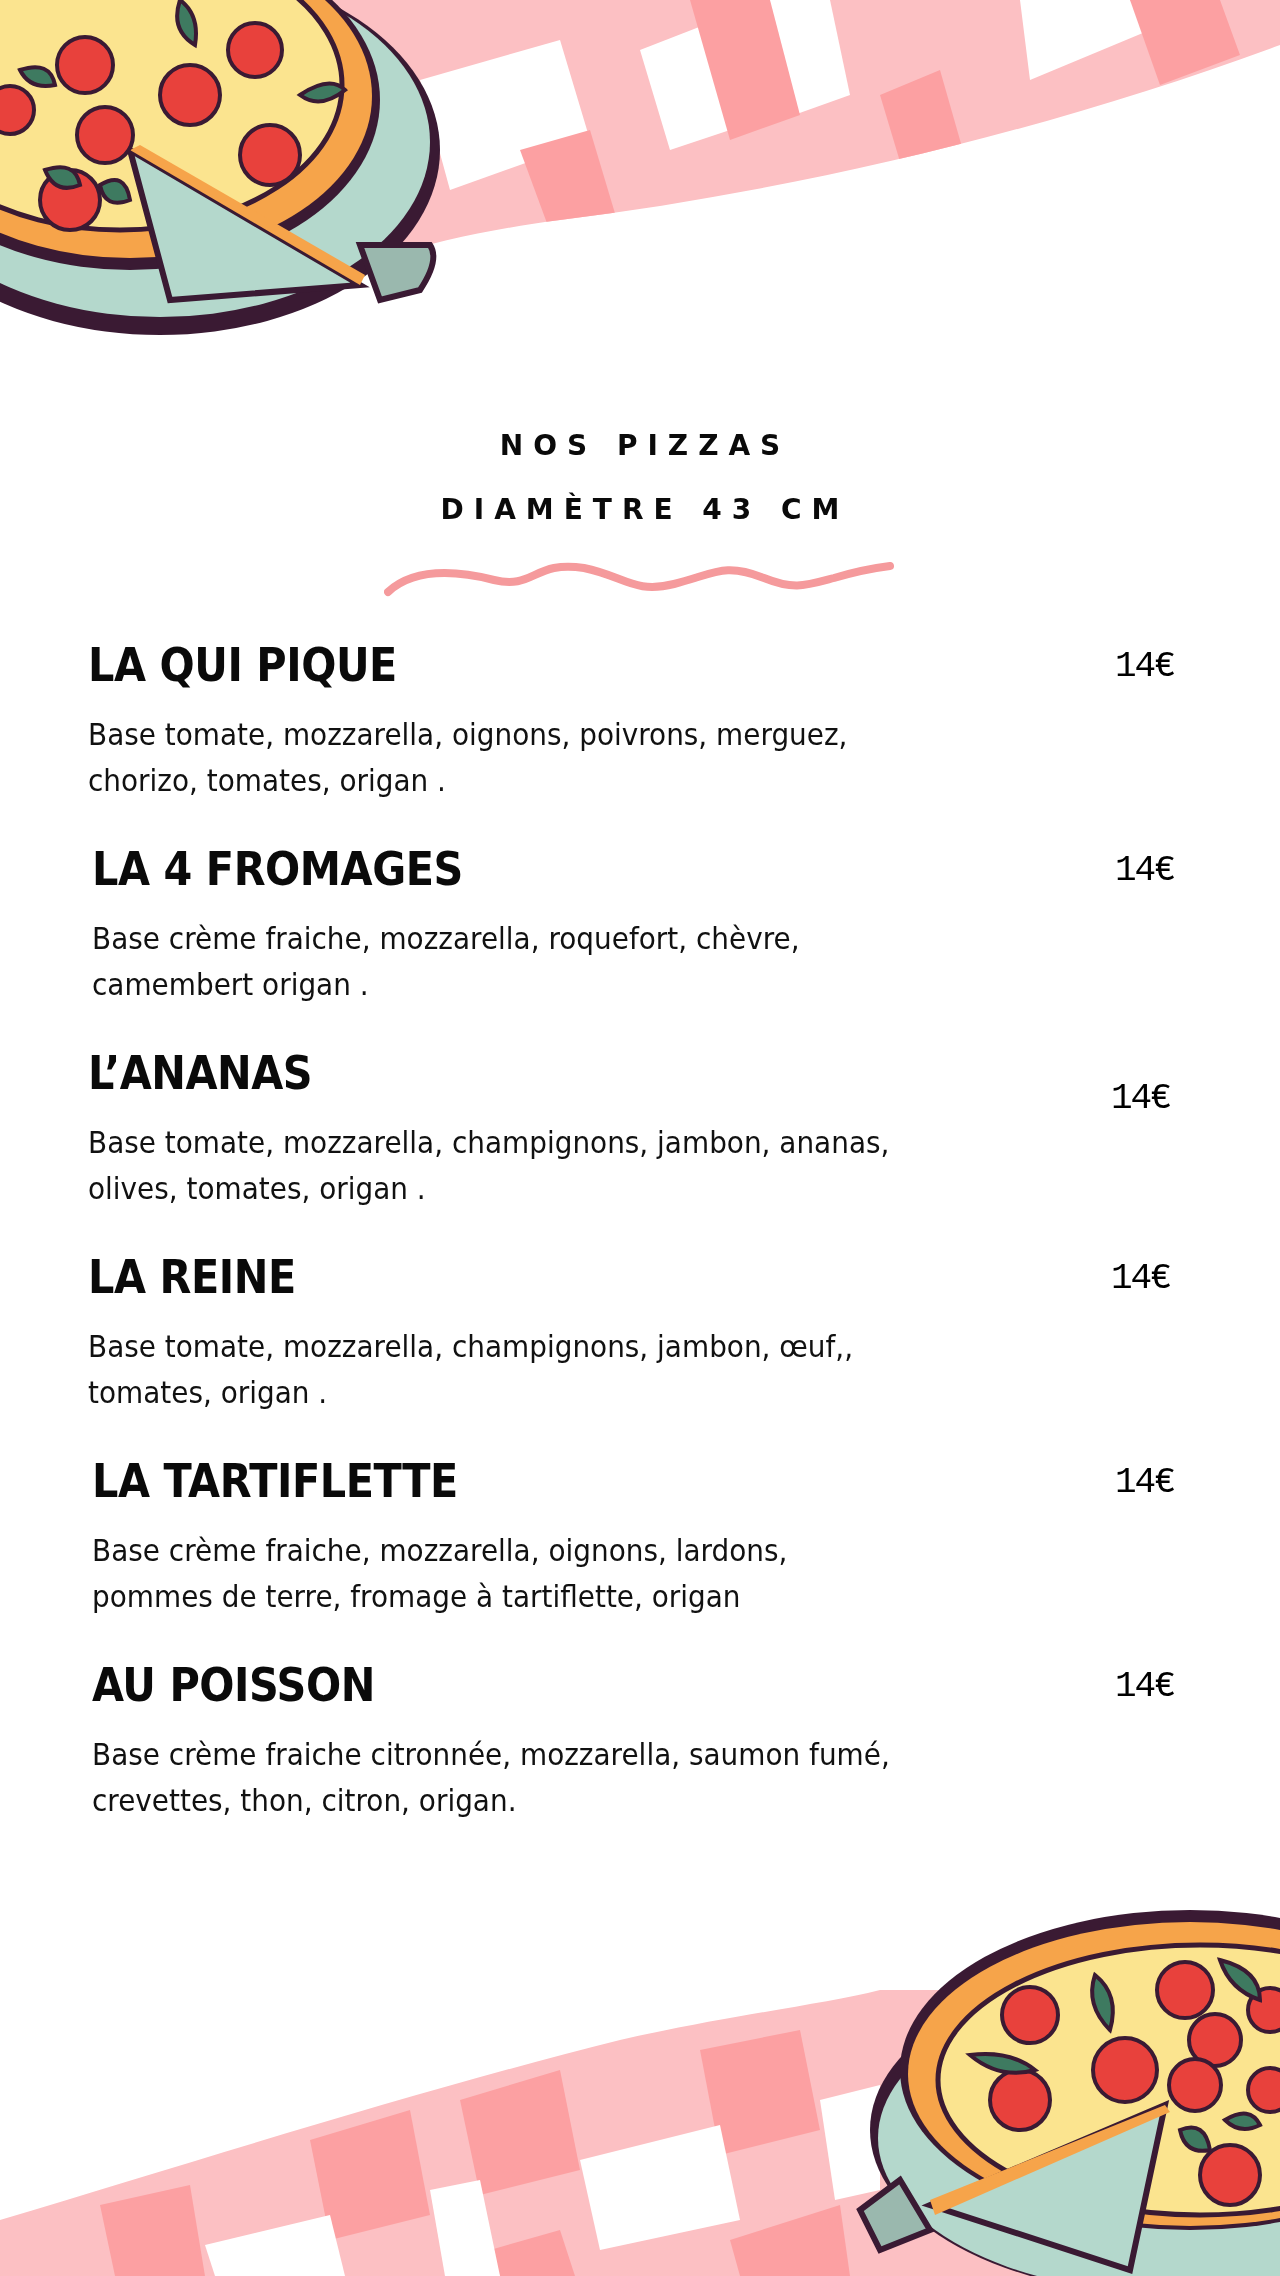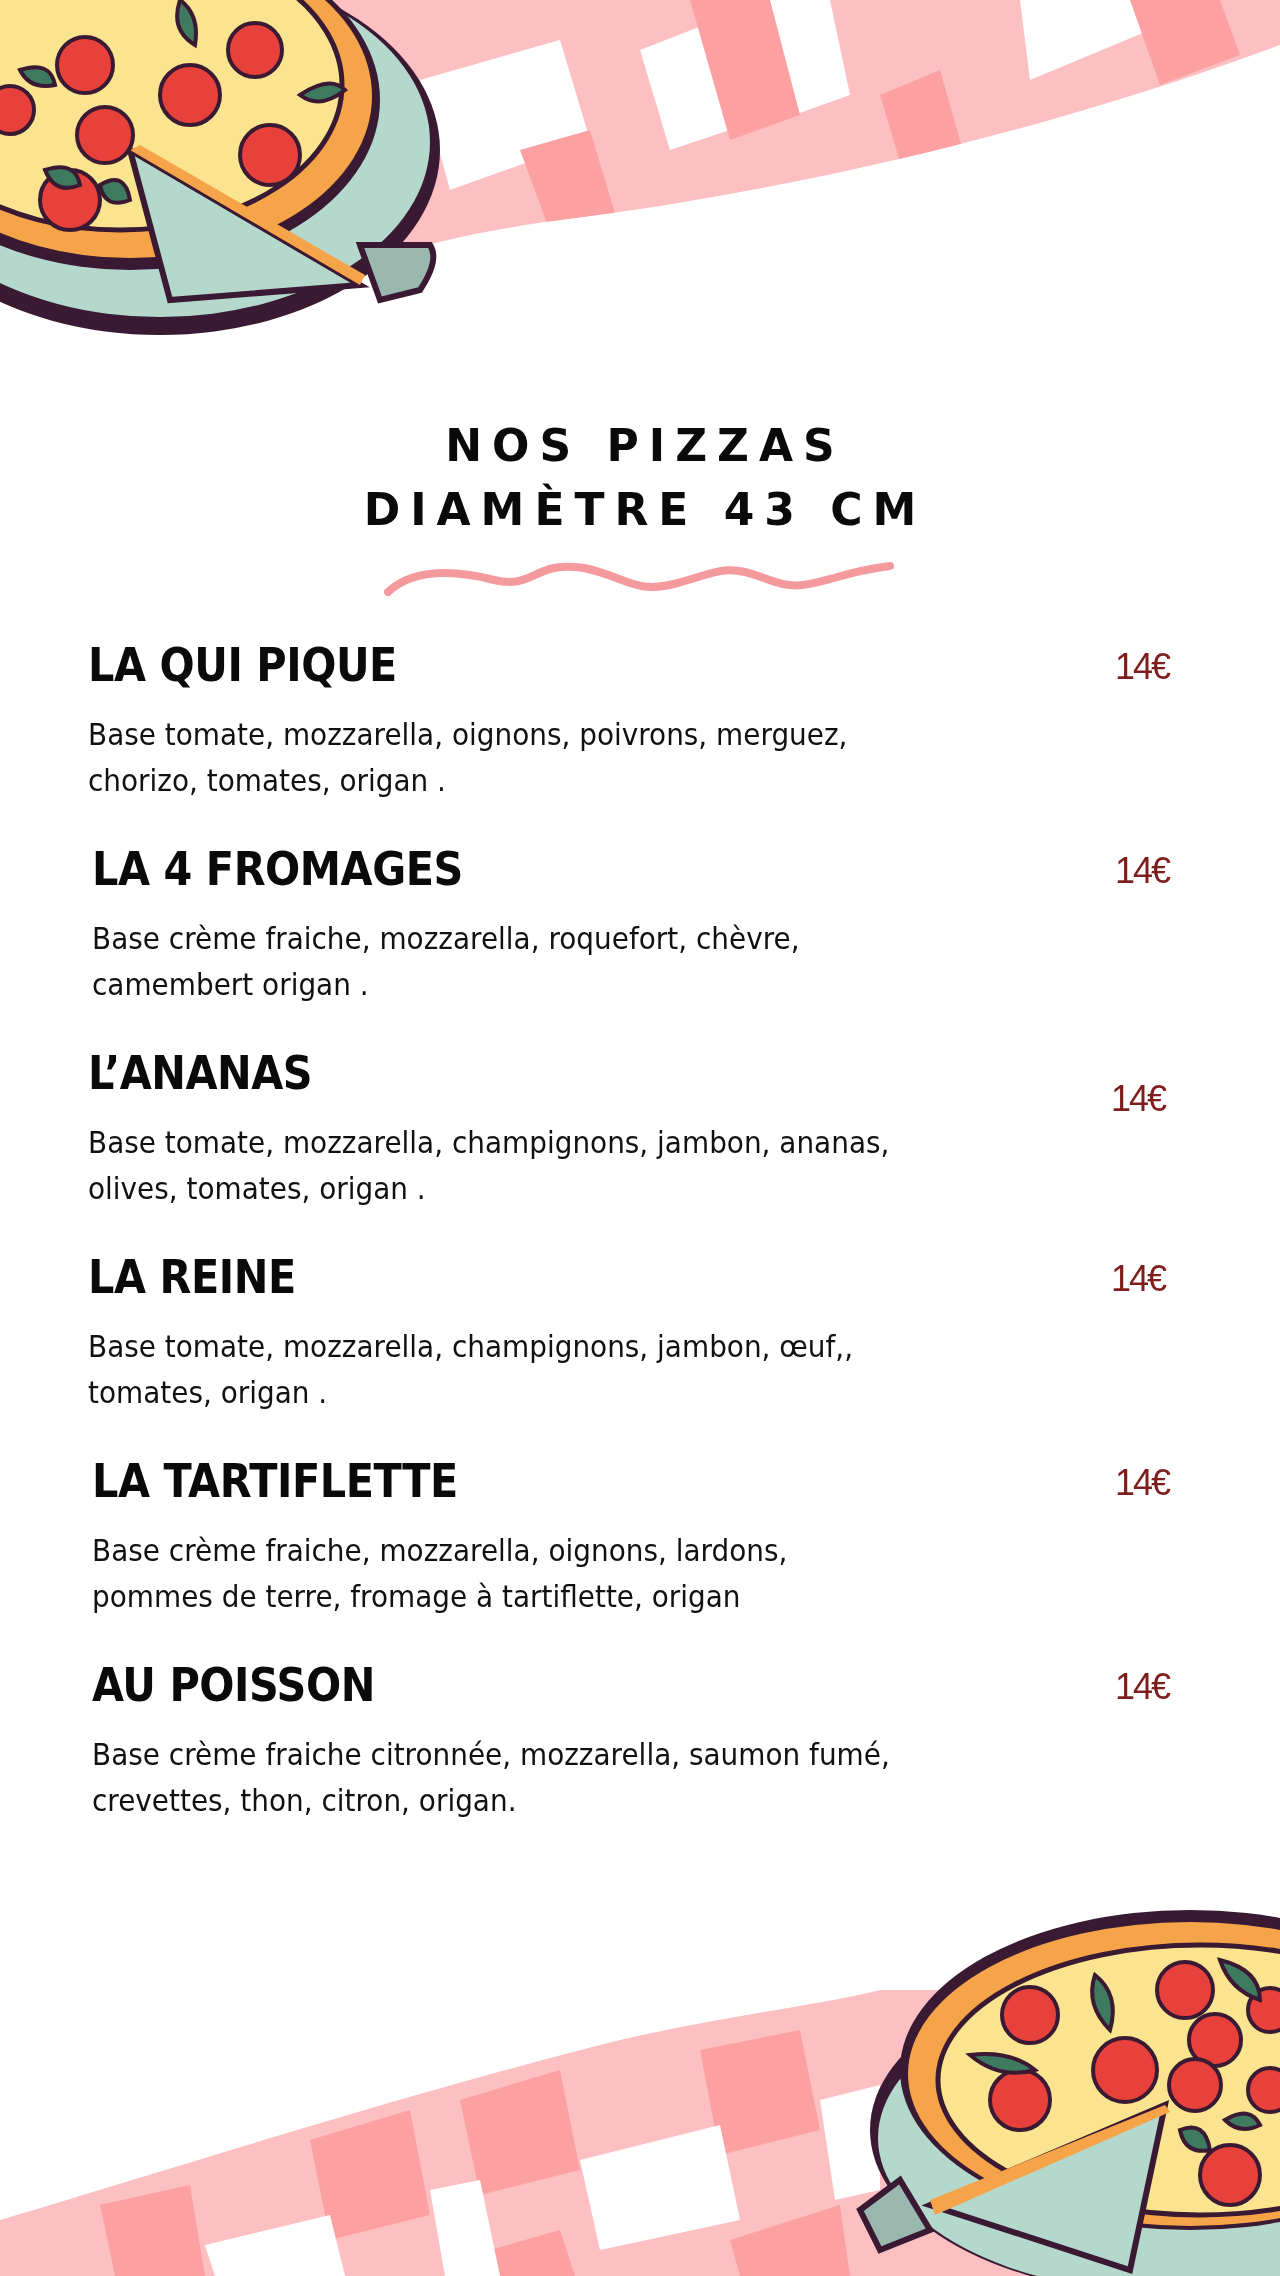--- a/index.html
+++ b/index.html
@@ -8,35 +8,35 @@
       background: #ffffff; color: #0a0a0a;
       font-family: "Liberation Sans", "DejaVu Sans", sans-serif;
     }
     .deco { position: absolute; left: 0; top: 0; }
     .title-block {
       position: absolute; left: 0; width: 1280px; top: 414px;
       text-align: center;
     }
     .title-line {
       font-family: "DejaVu Sans", sans-serif; font-weight: bold;
-      font-size: 44px; letter-spacing: 10px; line-height: 64px;
+      font-size: 28px; letter-spacing: 10px; line-height: 64px;
       color: #0a0a0a; margin-left: 10px;
     }
     .squiggle { position: absolute; left: 384px; top: 556px; }
     .item { position: absolute; left: 0; width: 1280px; }
     .item-name {
       position: absolute; white-space: nowrap;
       font-family: "DejaVu Sans", sans-serif; font-weight: bold;
       font-size: 46px; letter-spacing: -0.5px; color: #0a0a0a;
       transform: scaleX(0.9); transform-origin: left center;
     }
     .item-price {
       position: absolute; white-space: nowrap;
-      font-family: Liberation Sans, sans-serif; font-size: 36px;
-      letter-spacing: -2px; color: #7f1d1d;
+      font-family: Liberation Mono, monospace; font-size: 36px;
+      letter-spacing: -2px; color: #000000;
     }
     .item-desc {
       position: absolute; width: 1000px;
       font-family: "DejaVu Sans", sans-serif; font-size: 30px;
       line-height: 46px; color: #111;
       transform: scaleX(0.93); transform-origin: left top;
     }
   </style>
 </head>
 <body>

